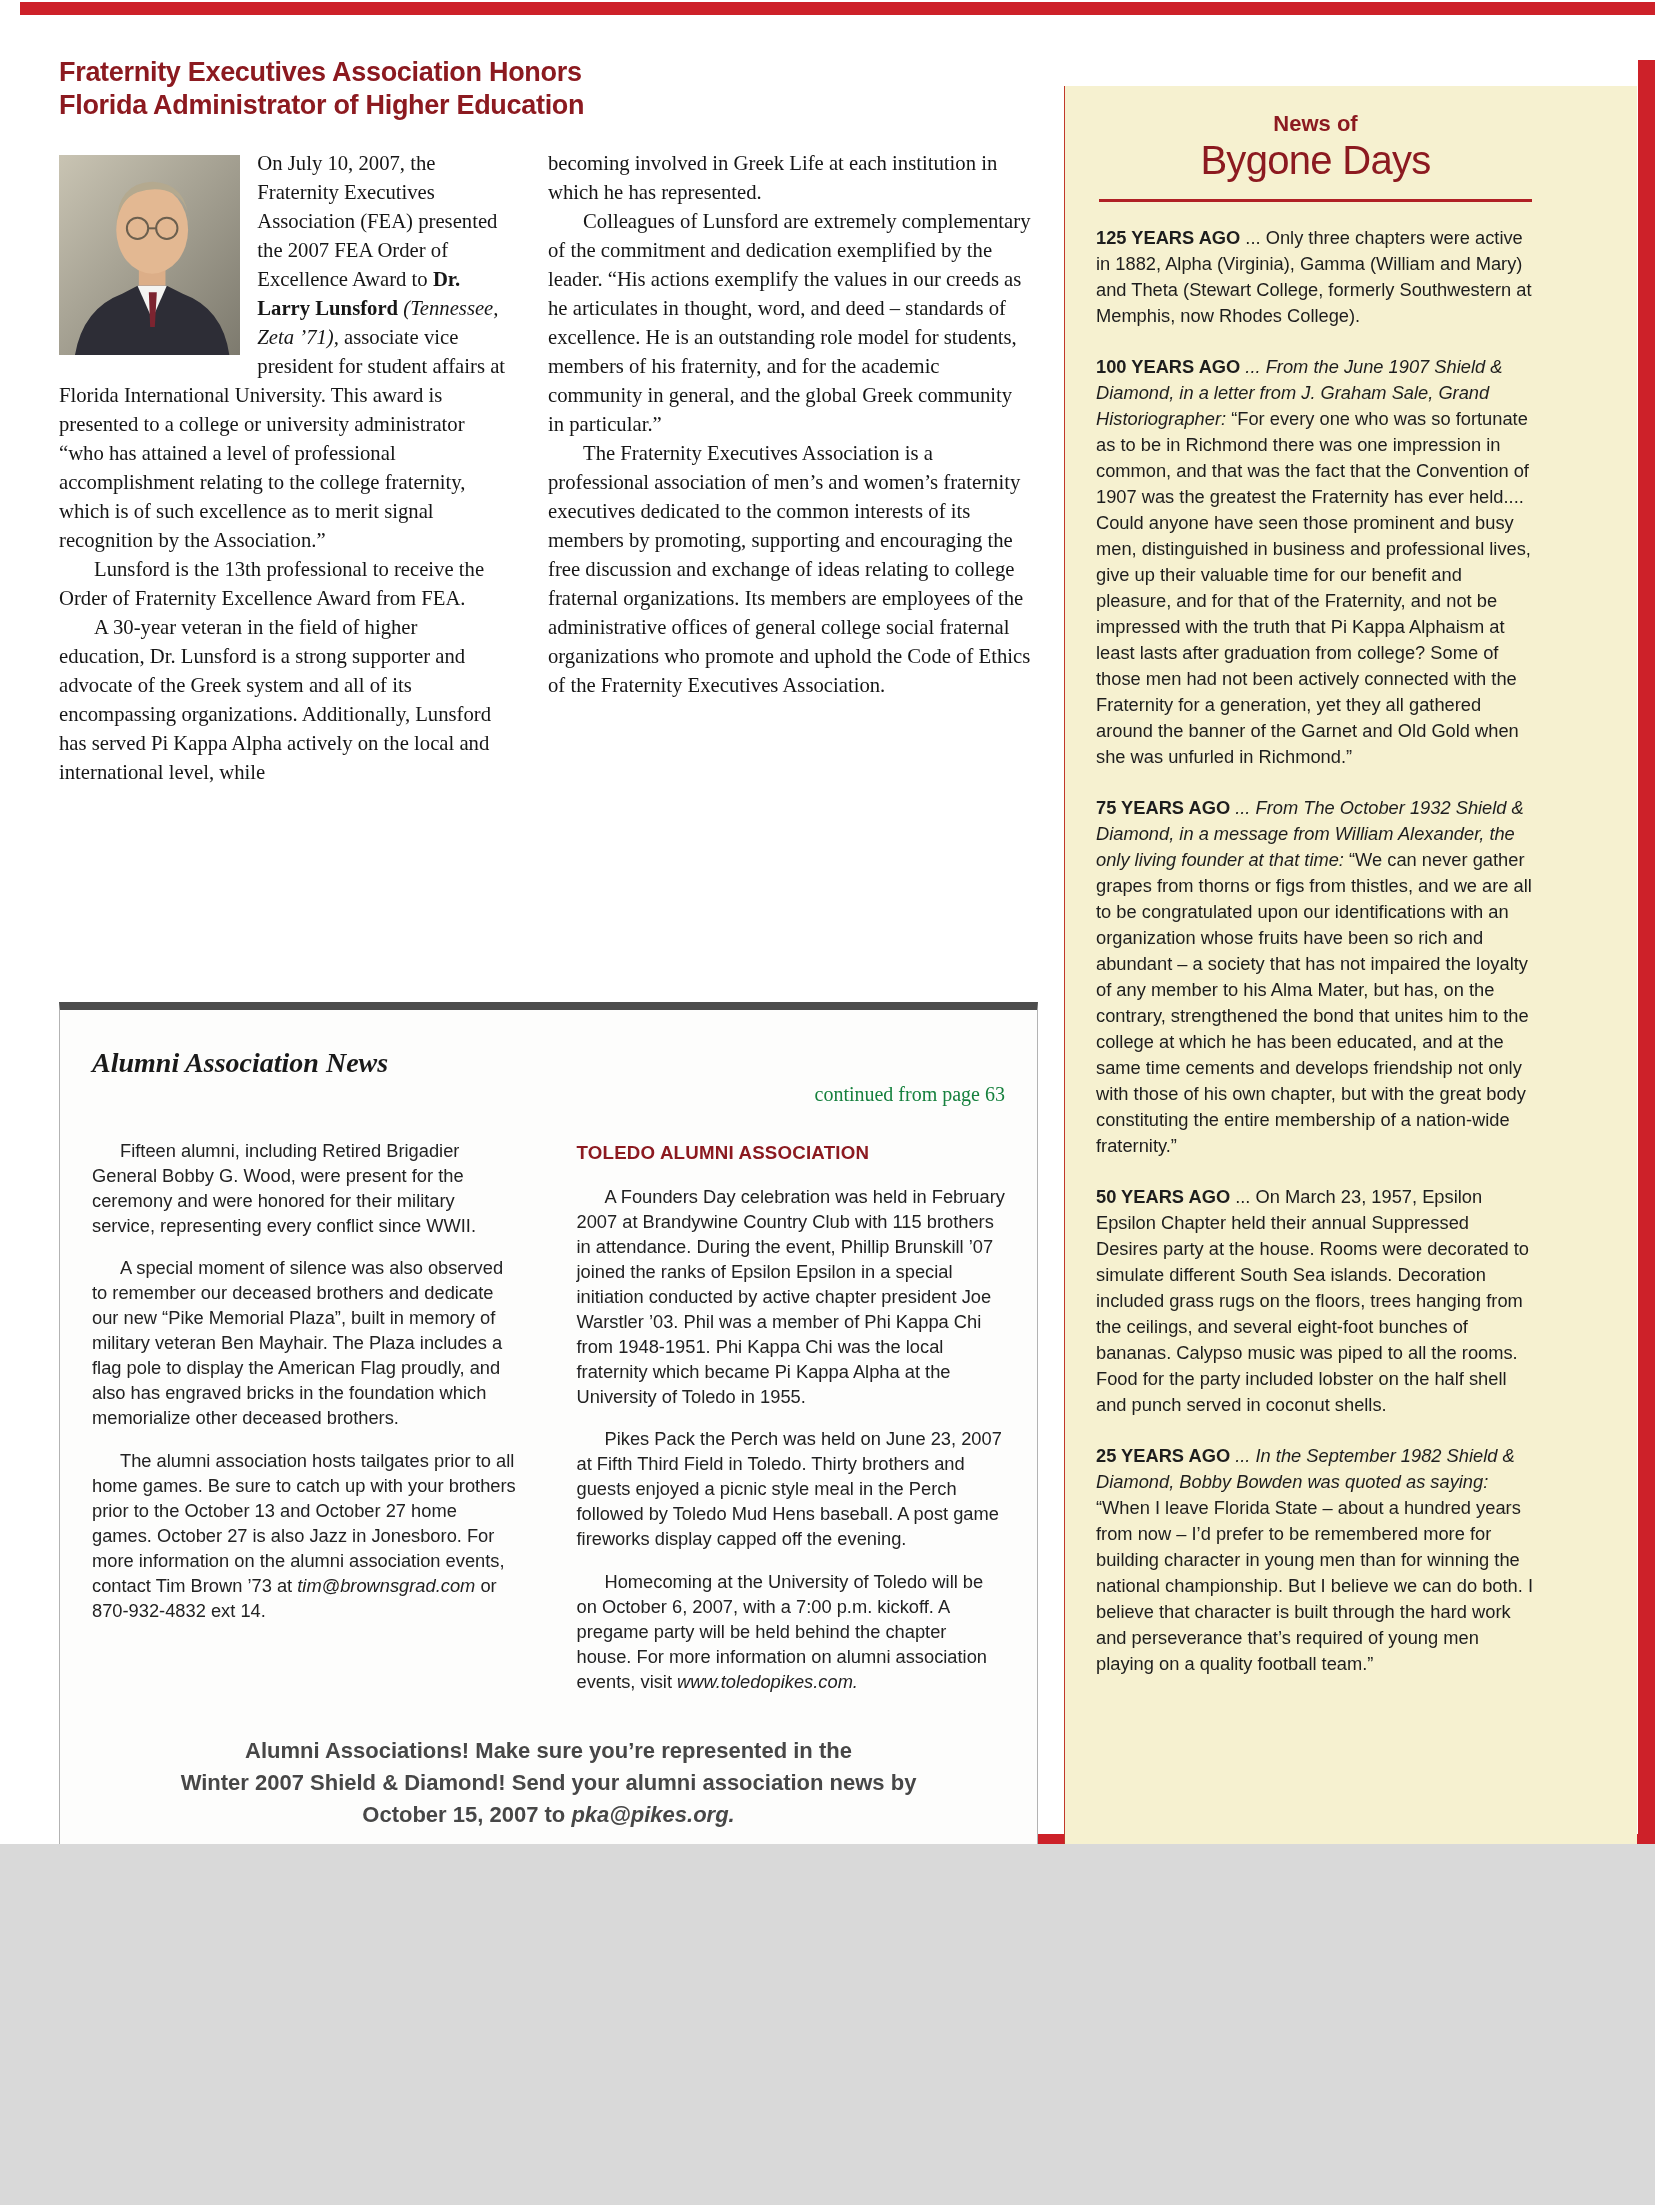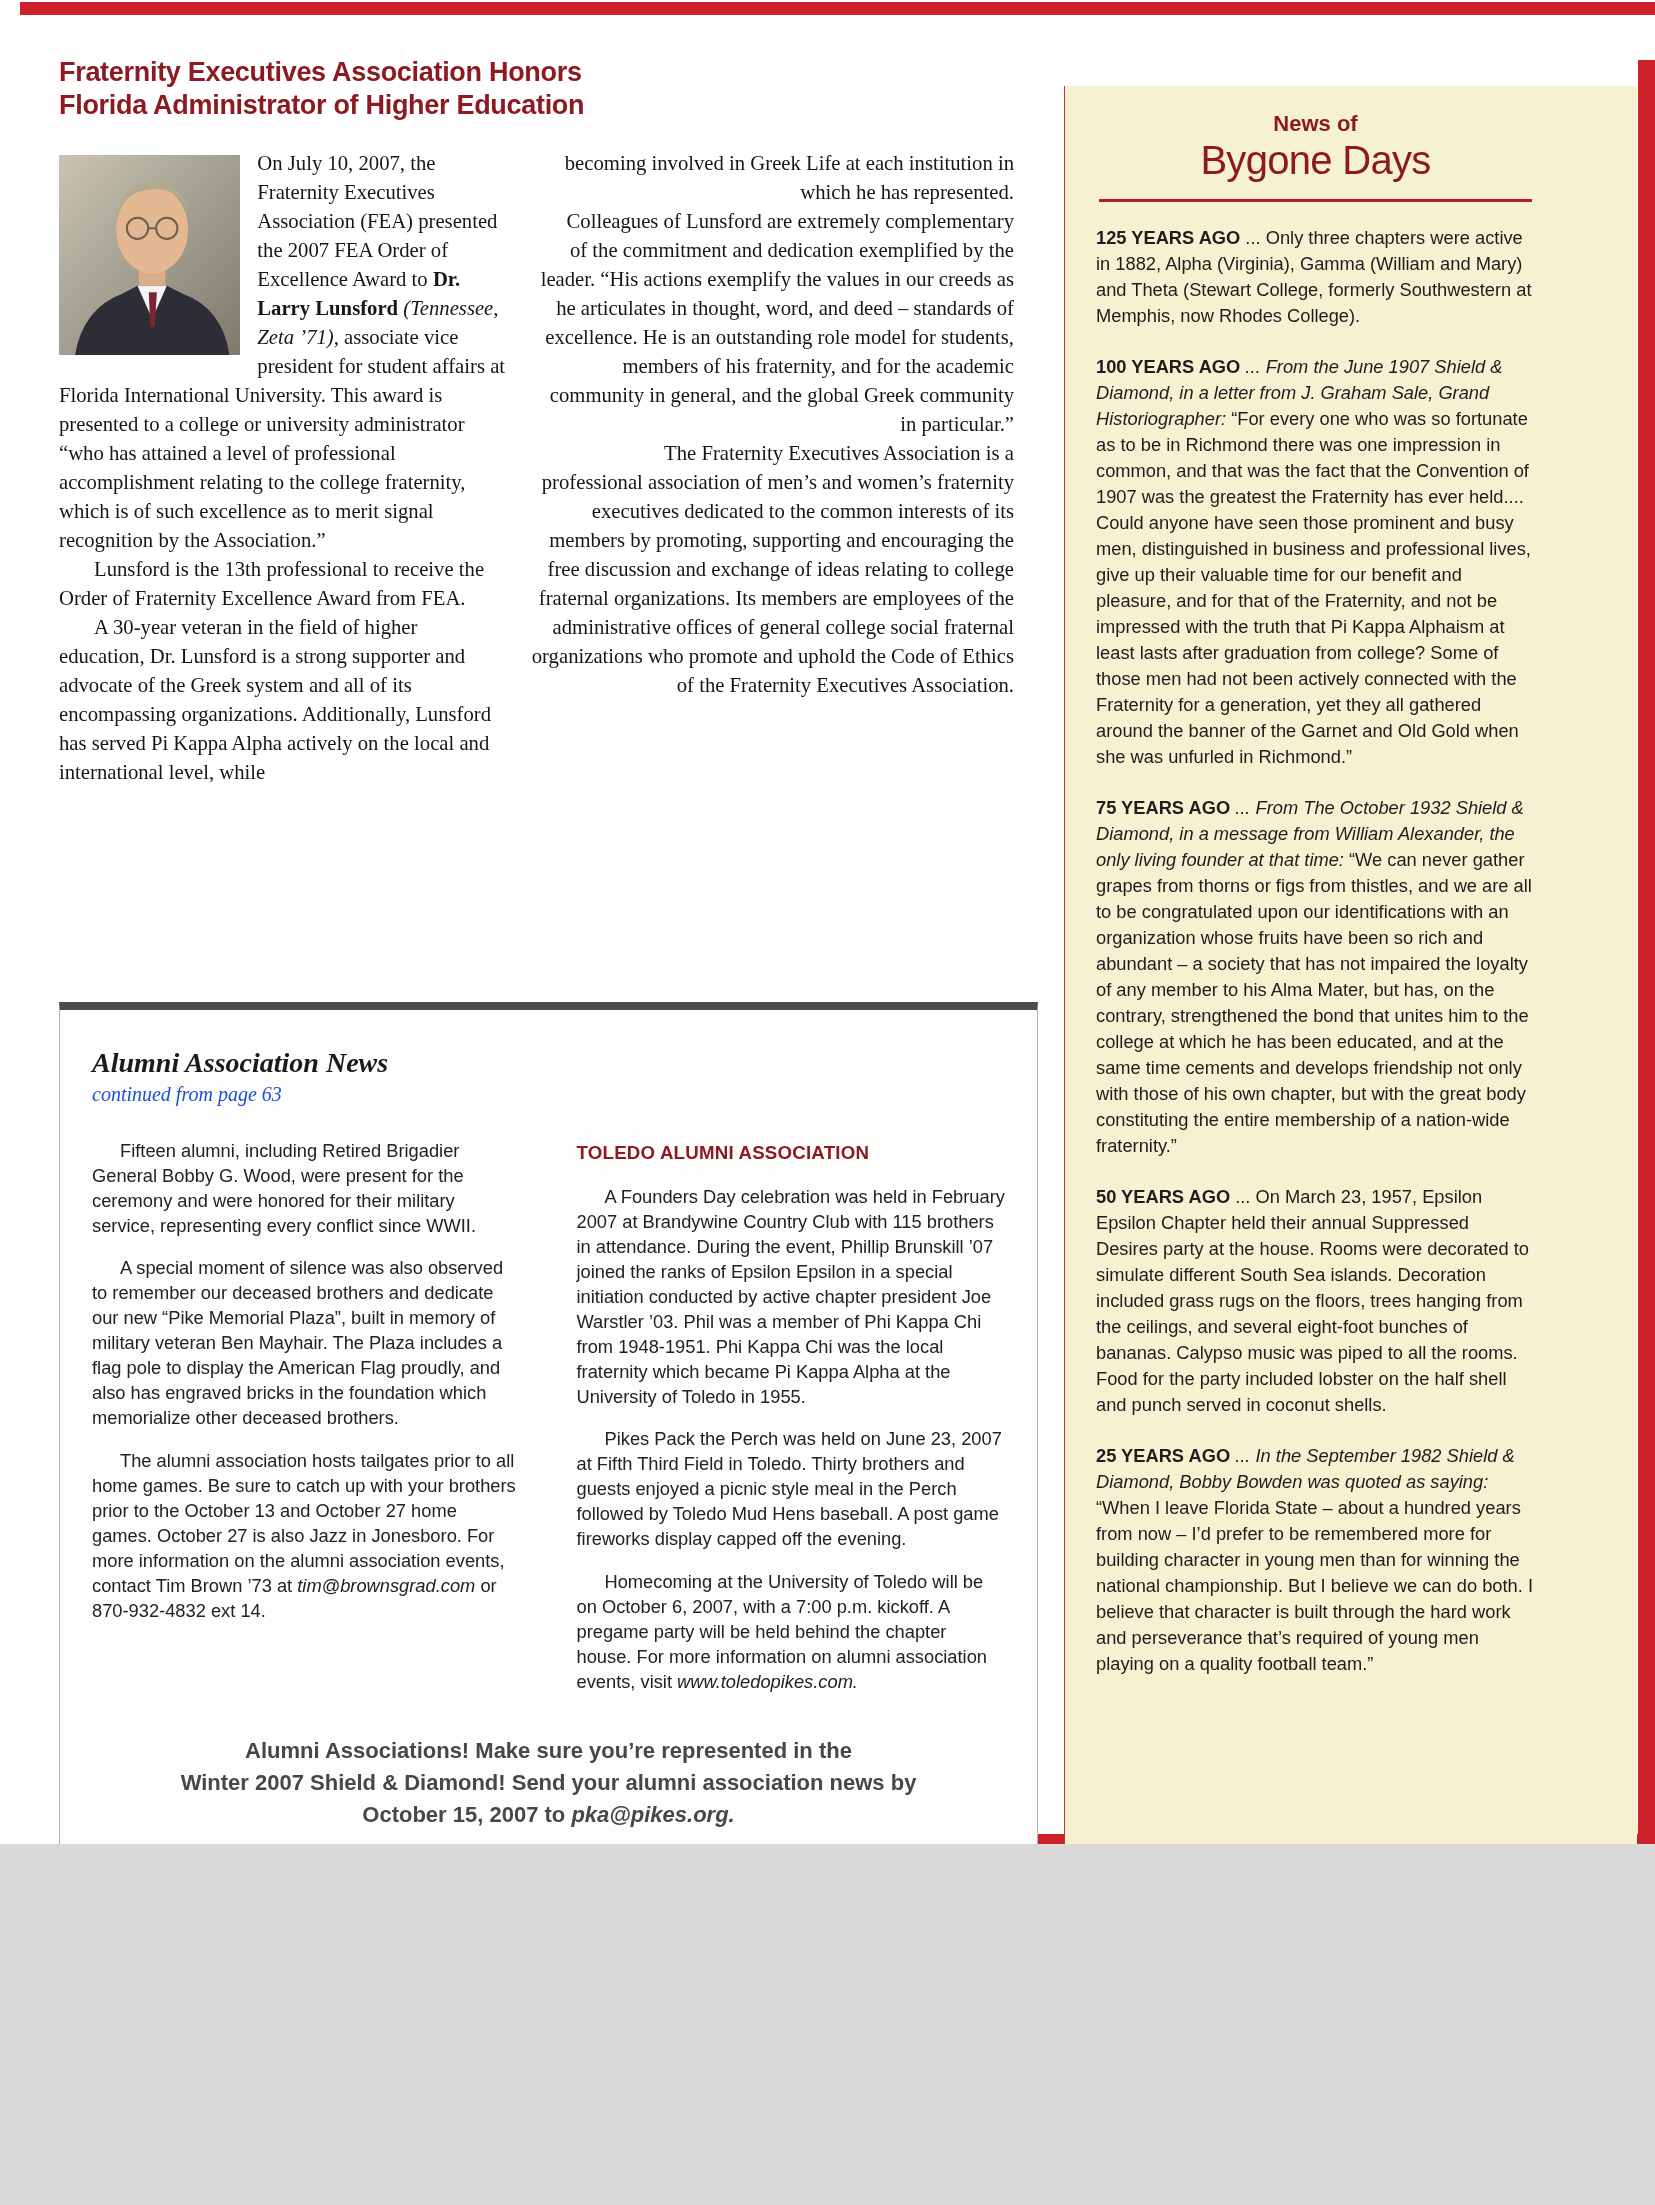--- a/index.html
+++ b/index.html
@@ -8,40 +8,40 @@
 
   .topbar { position: absolute; top: 2px; left: 20px; right: 0; height: 12.7px; background: #cd2129; }
   .rightbar { position: absolute; top: 60px; right: 0; width: 18px; height: 1800px; background: #cd2129; }
   .bottombar { position: absolute; bottom: 0; left: 189px; right: 0; height: 10px; background: #cd2129; }
 
   .headline { position: absolute; left: 59px; top: 56px; font-family: "Liberation Sans", sans-serif; font-weight: 700; font-size: 27px; line-height: 33px; color: #8c1a20; letter-spacing: -0.3px; }
   .headline .hl { display: block; }
 
   .col { position: absolute; top: 149px; font-size: 20.7px; line-height: 29px; color: #161616; }
   .col1 { left: 59px; width: 448px; }
-  .col2 { left: 530px; width: 484px; text-align: right; }
+  .col2 { left: 548px; width: 484px; }
   .col p { margin: 0; }
   .col p.indent { text-indent: 35px; }
   .col strong { font-weight: 700; }
   .col em { font-style: italic; }
 
   .photo { float: left; width: 181px; height: 200px; margin: 6px 17.3px 5.3px 0; background: #9a968a; }
   .photo svg { display: block; width: 100%; height: 100%; }
 
   .sidebar { position: absolute; left: 1064px; top: 57px; width: 573px; height: 1949px; background: #f6f1d0; border-left: 1.3px solid #c0392b; padding: 25px 102px 20px 31px; font-family: "Liberation Sans", sans-serif; color: #1d1d1d; overflow: hidden; margin-top: 29px; }
   .kicker { text-align: center; font-size: 22px; font-weight: 700; color: #8c1a20; }
   .sidetitle { text-align: center; font-size: 40px; font-weight: 400; color: #8c1a20; margin-top: 1.3px; letter-spacing: -0.7px; }
   .siderule { height: 2.7px; background: #b02025; margin: 16px 2.7px 23px; }
   .sec { font-size: 18.3px; line-height: 26px; margin: 0 0 25px; }
   .sec strong { font-weight: 700; }
   .sec em.lead { font-style: italic; }
 
   .alumni-box { position: absolute; left: 59px; top: 1002px; width: 979px; height: 1008px; background: #fdfdfc; border: 0.7px solid #b3b3b3; border-top: 8px solid #4c4c4c; padding: 37px 32px 4px 32px; font-family: "Liberation Sans", sans-serif; overflow: hidden; }
   .al-title { font-family: "Liberation Serif", serif; font-weight: 700; font-style: italic; font-size: 28px; color: #1a1a1a; }
-  .al-sub { font-family: "Liberation Serif", serif; font-style: italic; font-size: 20px; margin-top: 4px; color: #1d4ed8; }
+  .al-sub { font-family: "Liberation Serif", serif; font-size: 20px; margin-top: 4px; color: #15803d; text-align: right; }
   .al-cols { display: flex; gap: 56px; margin-top: 32px; }
   .al-col { width: 438px; }
   .al-p { font-size: 18.3px; line-height: 25px; color: #222; margin: 0 0 17.3px; text-indent: 28px; }
   .al-p em { font-style: italic; }
   .toledo { font-size: 18.7px; font-weight: 700; color: #8c1a20; margin: 4px 0 20px; letter-spacing: 0.2px; }
   .callout { margin-top: 24px; text-align: center; font-weight: 700; font-size: 22px; line-height: 32px; color: #474747; }
   .callout em { font-style: italic; }
 
   .footer { position: absolute; top: 2053px; left: 1000px; width: 528px; text-align: right; font-size: 18px; color: #333; font-family: "Liberation Serif", serif; }
   .footer .issue { font-style: italic; }

